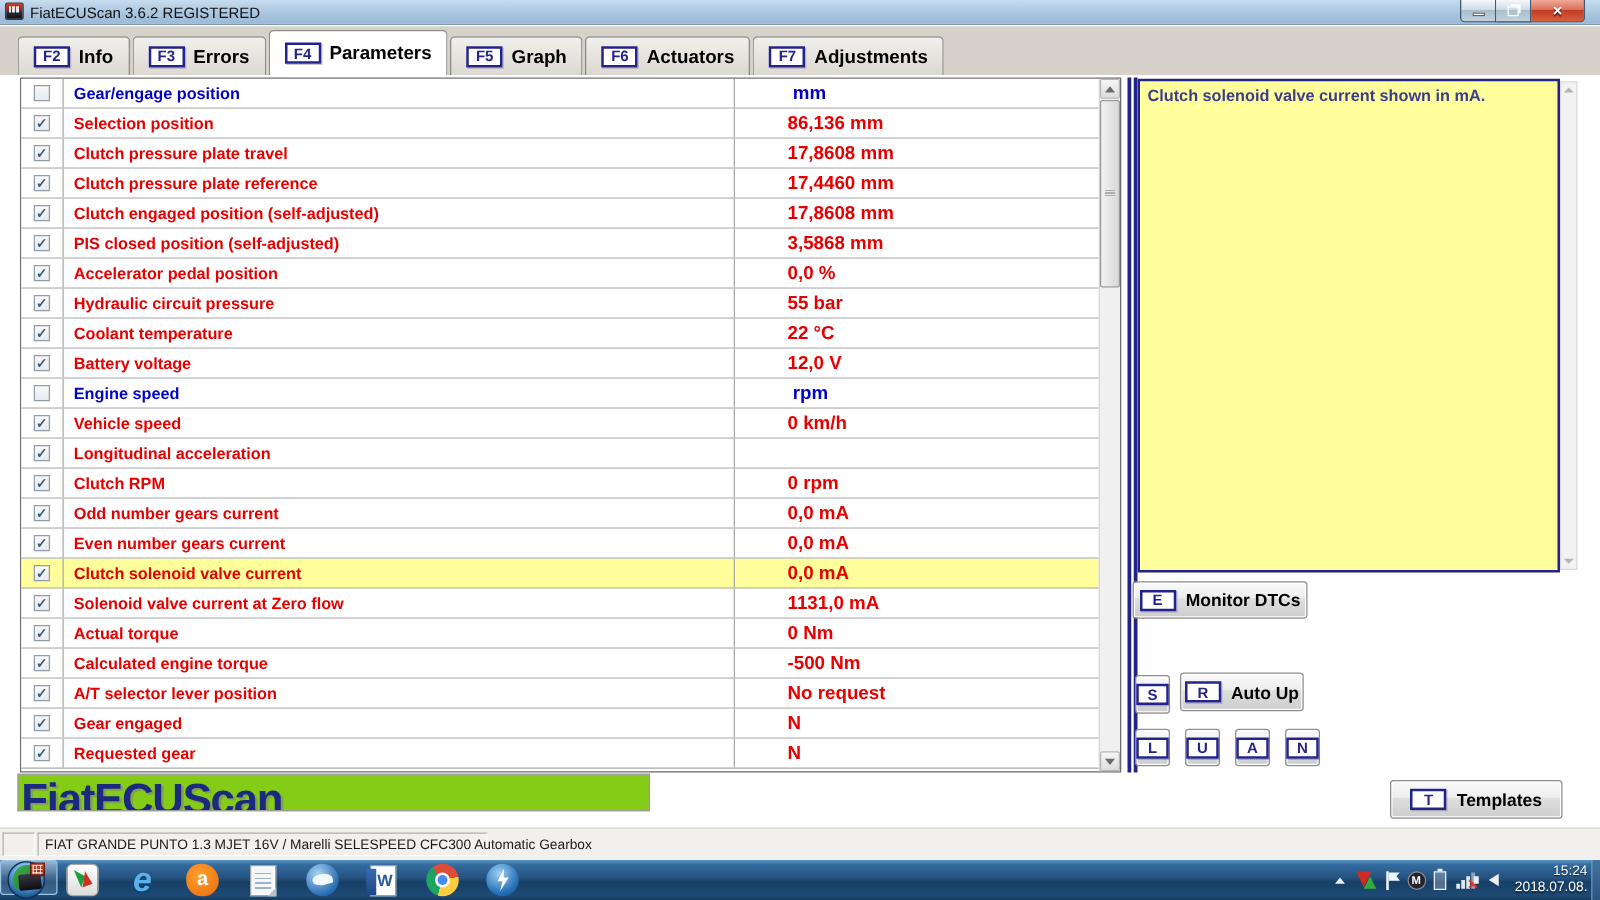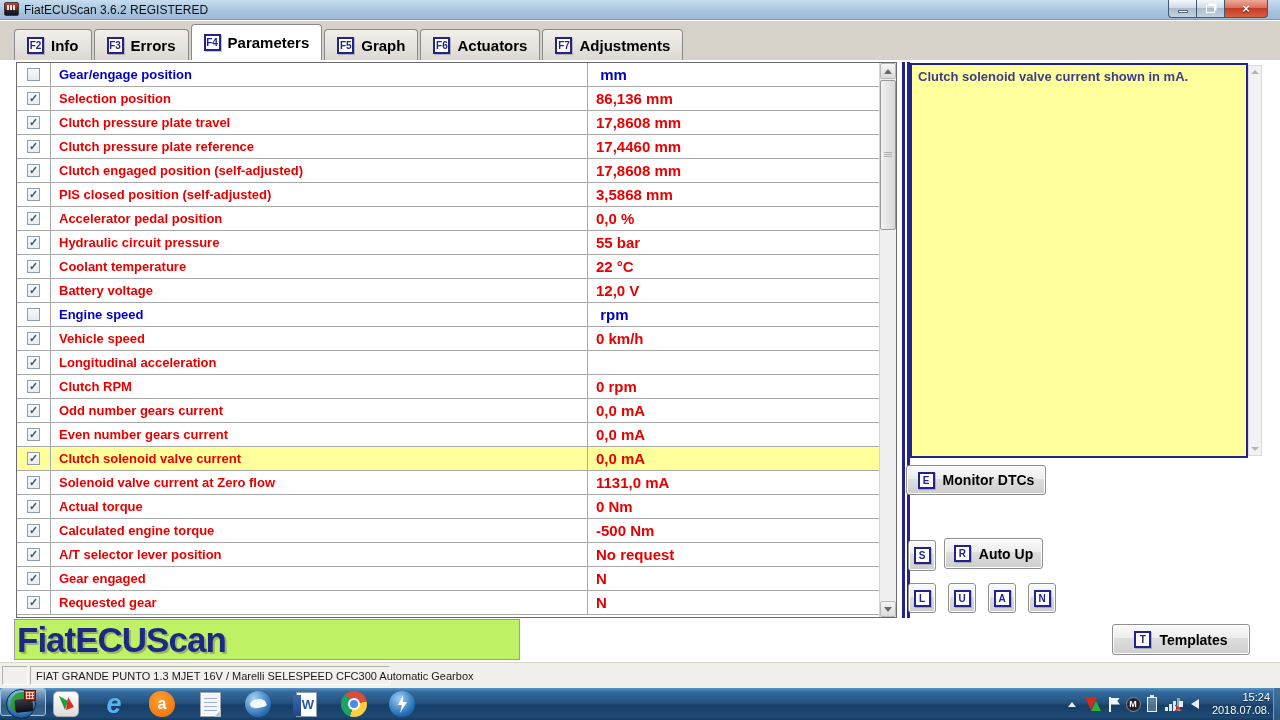--- a/index.html
+++ b/index.html
@@ -25,38 +25,38 @@
   .g-restore { width:9px; height:8px; border:1px solid #fff; box-shadow:2px -2px 0 -0.5px #fff; background:transparent; }
   .g-close { color:#fff; font-size:13px; font-weight:bold; line-height:1; text-shadow:0 1px 1px #5c1408; }
 
   
   #tabbar { position:absolute; left:0; top:21px; width:1280px; height:39px;
     background:#d6d2ca; display:flex; align-items:flex-end; padding-left:14px; }
   .tab { display:flex; align-items:center; gap:7px; padding:0 12px; height:31px;
     border:1px solid #8a8a8a; border-bottom:none; border-radius:4px 4px 0 0; margin-right:2px;
     background:linear-gradient(#f2f0ec,#dcd8d2); font-weight:bold; font-size:15px; color:#000; }
   .tab.active { height:36px; background:#fff; position:relative; z-index:2; }
-  .kb { width:17px; height:17px; min-width:17px; background:#fff; border:2px solid #23238c;
-    color:#23238c; font-size:10px; font-weight:bold; display:flex; align-items:center; justify-content:center;
+  .kb { width:29px; height:17px; min-width:17px; background:#fff; border:2px solid #23238c;
+    color:#23238c; font-size:12px; font-weight:bold; display:flex; align-items:center; justify-content:center;
     box-shadow:1px 1px 0 rgba(90,90,120,.35); }
 
   
   #client { position:absolute; left:0; top:60px; width:1280px; height:602px; background:#fff; }
 
   
   #ptable { position:absolute; left:16px; top:2px; width:881px; height:556px;
     border:1px solid #6b6b6b; background:#fff; overflow:hidden; }
   #rows { position:absolute; left:0; top:0; right:17px; bottom:0; }
   .row { display:flex; height:24px; border-bottom:1px solid #a9a9a9; background:#fff; }
   .row.highlighted { background:#ffff9c;justify-content:space-between; }
   .c-check { width:34px; min-width:34px; border-right:1px solid #a9a9a9; display:flex; align-items:center; justify-content:center; }
   .c-name { width:537px; min-width:537px; border-right:1px solid #a9a9a9; display:flex; align-items:center;
     padding-left:8px; font-size:13px; font-weight:bold; color:#e80000; overflow:hidden; white-space:pre; }
   .c-value { flex:1; display:flex; align-items:center; padding-left:8px;
-    font-size:15px; font-weight:bold; color:#e80000; white-space:pre; }
+    font-size:15px; font-weight:bold; color:#e80000; white-space:pre;margin-left:34px; }
   .row.unchecked .c-name, .row.unchecked .c-value { color:#0000c8; }
   .cb { width:13px; height:13px; border:1px solid #8e9cab; background:linear-gradient(#f7f9fa,#e7ebef);
     display:flex; align-items:center; justify-content:center; font-size:11px; font-weight:bold; color:#3f5a73; }
   .row.checked .cb::after { content:"✓"; margin-top:-1px; }
 
   
   #tscroll { position:absolute; top:0; right:0; width:17px; bottom:0; background:#f0f0f0; border-left:1px solid #d5d5d5; }
   .sb-arrow { position:absolute; left:0; width:16px; height:16px; background:linear-gradient(#f6f6f6,#dcdcdc);
     border:1px solid #b8b8b8; border-radius:2px; display:flex; align-items:center; justify-content:center; }
   .tri-up { width:0; height:0; border-left:4px solid transparent; border-right:4px solid transparent; border-bottom:5px solid #6a6a6a; }
@@ -81,22 +81,22 @@
   .btn { position:absolute; display:flex; align-items:center; justify-content:center; gap:8px;
     border:1px solid #8e8e8e; border-radius:3px; color:#000; font-weight:bold; font-size:14px;
     background:linear-gradient(#fafafa,#ededed 45%,#dedede 46%,#cecece); box-shadow:inset 0 0 0 1px #fff; }
   #btn-monitor { left:906px; top:405px; width:140px; height:30px; }
   #btn-s { left:908px; top:480px; width:28px; height:31px; }
   #btn-autoup { left:944px; top:478px; width:99px; height:31px; }
   .key-btn { width:28px; height:30px; top:523px; }
   #btn-templates { left:1112px; top:564px; width:138px; height:31px; }
 
   
-  #logobox { position:absolute; left:14px; top:559px; width:506px; height:41px;
-    border:1px solid #9c9c9c; background:#bef264; overflow:hidden; }
+  #logobox { position:absolute; left:14px; top:559px; width:506px; height:30px;
+    border:1px solid #9c9c9c; background:#84cc16; overflow:hidden; }
   #logo { font-size:35px; font-weight:bold; color:#1b2a80; letter-spacing:-1px; line-height:40px; padding-left:2px;
     text-shadow:2px 2px 0 rgba(125,125,125,.55); }
   #statusbar { position:absolute; left:0; top:662px; width:1280px; height:26px; background:#f2f0ec; border-top:1px solid #d8d5cd; }
   .spanel { position:absolute; top:3px; height:19px; border:1px solid; border-color:#b2afa7 #fcfcfa #fcfcfa #b2afa7; background:#f2f0ec;text-align:center; }
   #spanel-grip { left:2px; width:26px; }
   #spanel-text { left:30px; width:360px; font-size:11px; color:#1a1a1a; padding:3px 0 0 5px; white-space:nowrap; }
 
   
   #taskbar { position:absolute; left:0; top:688px; width:1280px; height:32px;
     background:linear-gradient(#5795c5,#336b9e 12%,#25527f 45%,#173f66 55%,#1d4a75 90%,#163a5e); }

